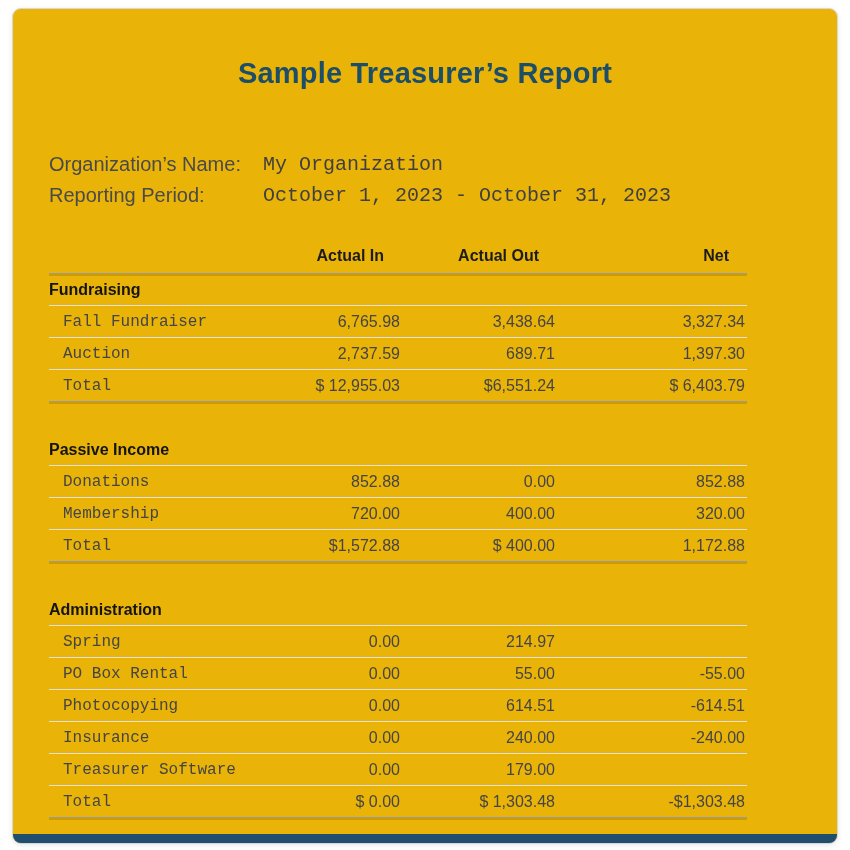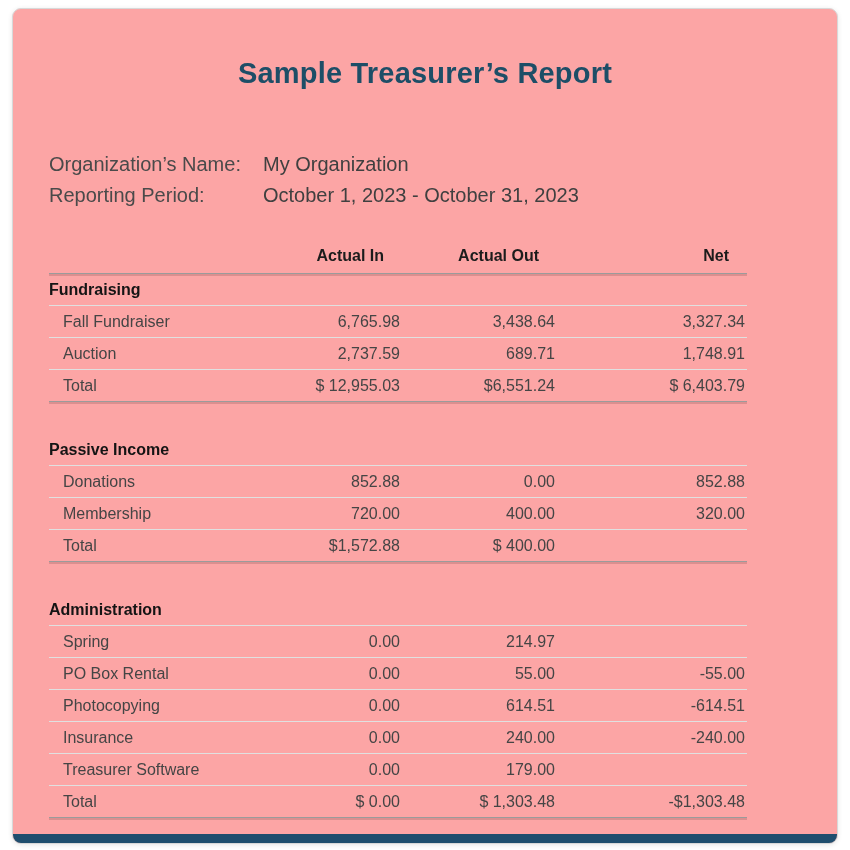--- a/index.html
+++ b/index.html
@@ -12,21 +12,21 @@
     width: 850px;
     height: 850px;
     box-sizing: border-box;
     position: relative;
   }
   .card {
     position: relative;
     width: 826px;
     height: 836px;
     margin: 8px auto 0;
-    background: #fca5a5;
+    background: #eab308;
     border: 1px solid #d8d8d8;
     border-radius: 9px;
     box-shadow: 0 1px 5px rgba(0,0,0,0.10);
     box-sizing: border-box;
     overflow: hidden;
   }
   h1.title {
     margin: 46px 0 0;
     text-align: center;
     font-size: 29px;
@@ -35,21 +35,21 @@
     color: #1d4e67;
     letter-spacing: 0.2px;
   }
   .meta {
     margin: 58px 36px 0;
     font-size: 20px;
     color: #454545;
   }
   .meta-row { display: flex; line-height: 31px; }
   .meta-label { width: 214px; color: #4a4a4a; }
-  .meta-value { color: #404040; }
+  .meta-value { color: #404040; font-family: Liberation Mono, monospace; }
 
   .table {
     margin: 28px 0 0;
     padding: 0 90px 0 36px;
   }
   .row {
     display: grid;
     grid-template-columns: 1fr 155px 155px 190px;
     align-items: center;
     min-height: 31px;
@@ -69,21 +69,21 @@
   }
   .header-row .col-head {
     text-align: right;
     padding-right: 18px;
   }
 
   .section-row {
     font-weight: bold;
     color: #141414;
   }
-  .item-label { padding-left: 14px; }
+  .item-label { padding-left: 14px; font-family: Liberation Mono, monospace; }
 
   .total-row {
     border-bottom: 1px solid #9b9b9b;
     box-shadow: 0 2px 0 rgba(0,0,0,0.13);
   }
 
   .section { margin-top: 0; }
   .section + .section { margin-top: 32px; }
 
   .footer-bar {
@@ -132,21 +132,21 @@
             <div class="row item-row">
               <div class="cell label-cell item-label">Fall Fundraiser</div>
               <div class="cell num">6,765.98</div>
               <div class="cell num">3,438.64</div>
               <div class="cell num">3,327.34</div>
             </div>
             <div class="row item-row">
               <div class="cell label-cell item-label">Auction</div>
               <div class="cell num">2,737.59</div>
               <div class="cell num">689.71</div>
-              <div class="cell num">1,748.91</div>
+              <div class="cell num">1,397.30</div>
             </div>
             <div class="row total-row">
               <div class="cell label-cell item-label">Total</div>
               <div class="cell num">$ 12,955.03</div>
               <div class="cell num">$6,551.24</div>
               <div class="cell num">$ 6,403.79</div>
             </div>
           </div>
           <div class="section">
             <div class="row section-row">
@@ -164,20 +164,21 @@
             <div class="row item-row">
               <div class="cell label-cell item-label">Membership</div>
               <div class="cell num">720.00</div>
               <div class="cell num">400.00</div>
               <div class="cell num">320.00</div>
             </div>
             <div class="row total-row">
               <div class="cell label-cell item-label">Total</div>
               <div class="cell num">$1,572.88</div>
               <div class="cell num">$ 400.00</div>
+              <div class="cell num">1,172.88</div>
             </div>
           </div>
           <div class="section">
             <div class="row section-row">
               <div class="cell label-cell">Administration</div>
               <div class="cell num"></div>
               <div class="cell num"></div>
               <div class="cell num"></div>
             </div>
             <div class="row item-row">

